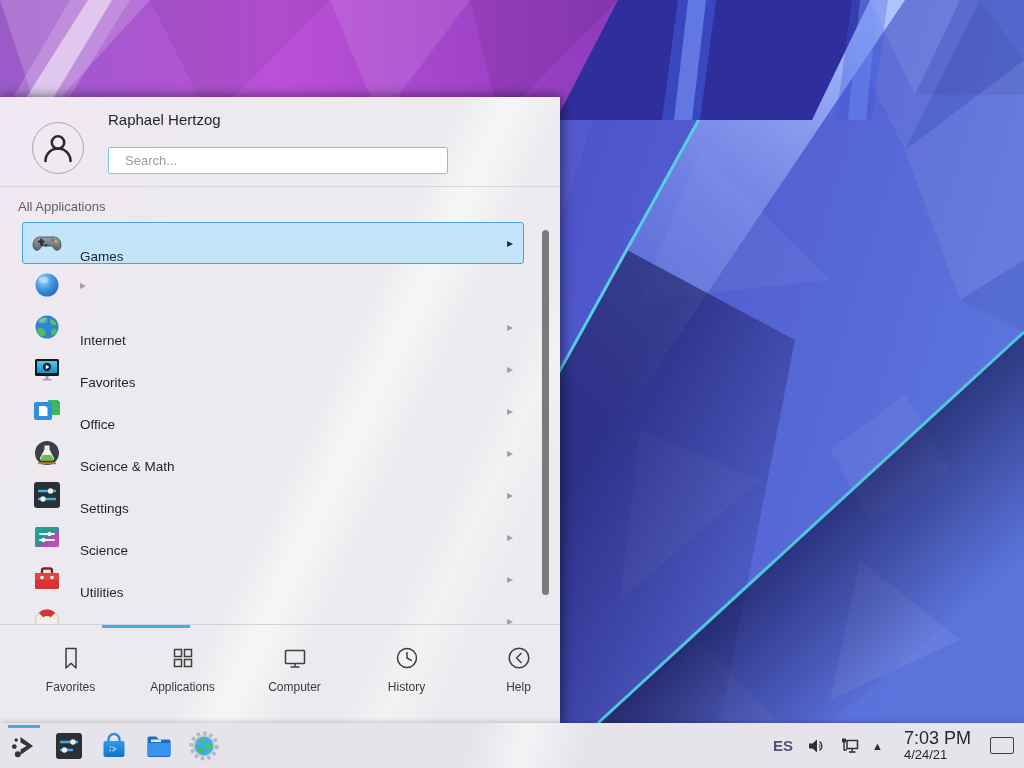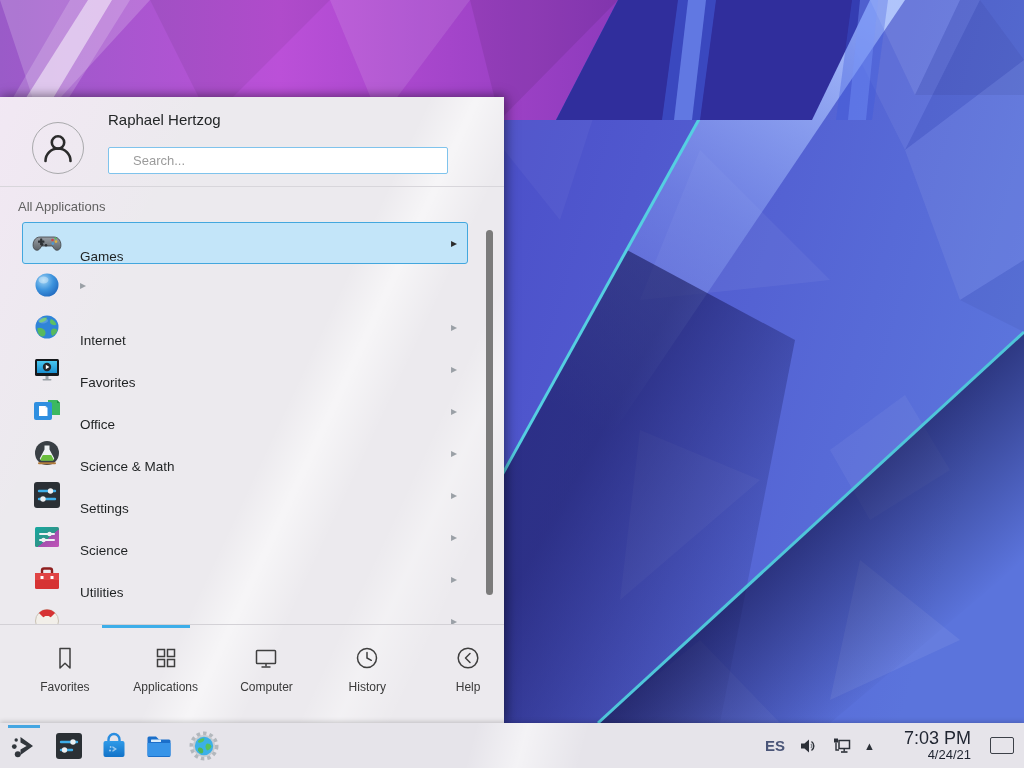--- a/index.html
+++ b/index.html
@@ -3,34 +3,34 @@
 <meta charset="utf-8">
 <style>
   * { box-sizing: border-box; margin: 0; padding: 0; }
   html,body { width:1024px; height:768px; overflow:hidden; }
   body { font-family:"Liberation Sans", sans-serif; }
   .desktop { position:relative; width:1024px; height:768px; overflow:hidden; background:#4648c6; }
   .wallpaper { position:absolute; left:0; top:0; }
 
   
   .menu {
-    position:absolute; left:0; top:97px; width:504px; height:626px;
+    position:absolute; left:0; top:97px; width:560px; height:626px;
     background:
       linear-gradient(115deg, rgba(246,230,248,0.55) 0%, rgba(246,230,248,0) 26%),
       linear-gradient(115deg, transparent 54%, rgba(255,255,255,0.55) 60%, transparent 67%),
       linear-gradient(115deg, transparent 74%, rgba(255,255,255,0.35) 79%, transparent 86%),
       #eceaee;
     box-shadow: 3px 0 12px rgba(0,0,0,0.35), 0 -2px 8px rgba(0,0,0,0.18);
   }
   .menu-header { position:absolute; left:0; top:0; width:100%; height:90px; border-bottom:1px solid #d8d6db; }
   .avatar { position:absolute; left:32px; top:25px; width:52px; height:52px; border:1px solid #a9a9ac;
     border-radius:50%; display:flex; align-items:center; justify-content:center; }
   .user-name { position:absolute; left:108px; top:14px; font-size:15px; color:#232627; }
   .search-input { position:absolute; left:108px; top:50px; width:340px; height:27px;
-    border:1px solid #7fc3ec; border-radius:2px; background:#ffffff; padding:0 24px; font-size:13px;
+    border:1px solid #7fc3ec; border-radius:2px; background:#ffffff; padding:0 16px; font-size:13px;
     font-family:"Liberation Sans", sans-serif; color:#333; outline:none; }
   .search-input::placeholder { color:#9b9b9b; }
   .section-label { position:absolute; left:18px; top:102px; font-size:13px; color:#616161; }
 
   .cat-list { position:absolute; left:0; top:125px; width:100%; height:402px; overflow:hidden; }
   .cat-row { height:42px; margin:0 36px 0 22px; padding:0 10px 0 8px;
     display:flex; align-items:center; gap:17px; border:1px solid transparent; border-radius:3px; }
   .cat-row.selected { background:#c3e5f9; border-color:#43a7de; }
   .cat-icon { width:32px; height:32px; flex:none; }
   .cat-label { flex:1; font-size:13.5px; color:#1f2223;margin-top:27px; }
@@ -51,21 +51,21 @@
     background:
       linear-gradient(105deg, transparent 46%, rgba(255,255,255,0.55) 51%, transparent 57%),
       #e6e4ea;
     display:flex; align-items:center; box-shadow:0 -1px 5px rgba(0,0,0,0.2); }
   .tb-left { display:flex; align-items:center; gap:13px; padding-left:8px; }
   .tb-icon { width:32px; height:32px; }
   .kickoff-indicator { position:absolute; left:8px; top:2px; width:32px; height:3px; background:#45a6e2; }
   .tb-right { margin-left:auto; display:flex; align-items:center; gap:13px; padding-right:10px; }
   .kbd-layout { font-size:15px; font-weight:bold; color:#4a5578; }
   .tray-caret { font-size:11px; color:#2c3038; }
-  .clock { text-align:right; line-height:1.08; color:#1f2430; margin-left:16px; }
+  .clock { text-align:left; line-height:1.08; color:#1f2430; margin-left:8px; }
   .clock-time { font-size:18px; }
   .clock-date { font-size:13px; }
   .peek-btn { width:24px; height:17px; border:1.5px solid #3c4048; border-radius:2px; margin-left:6px; background:transparent; }
 </style>
 </head>
 <body>
 
 <div class="desktop">
 
   <svg class="wallpaper" width="1024" height="723" viewBox="0 0 1024 723">

